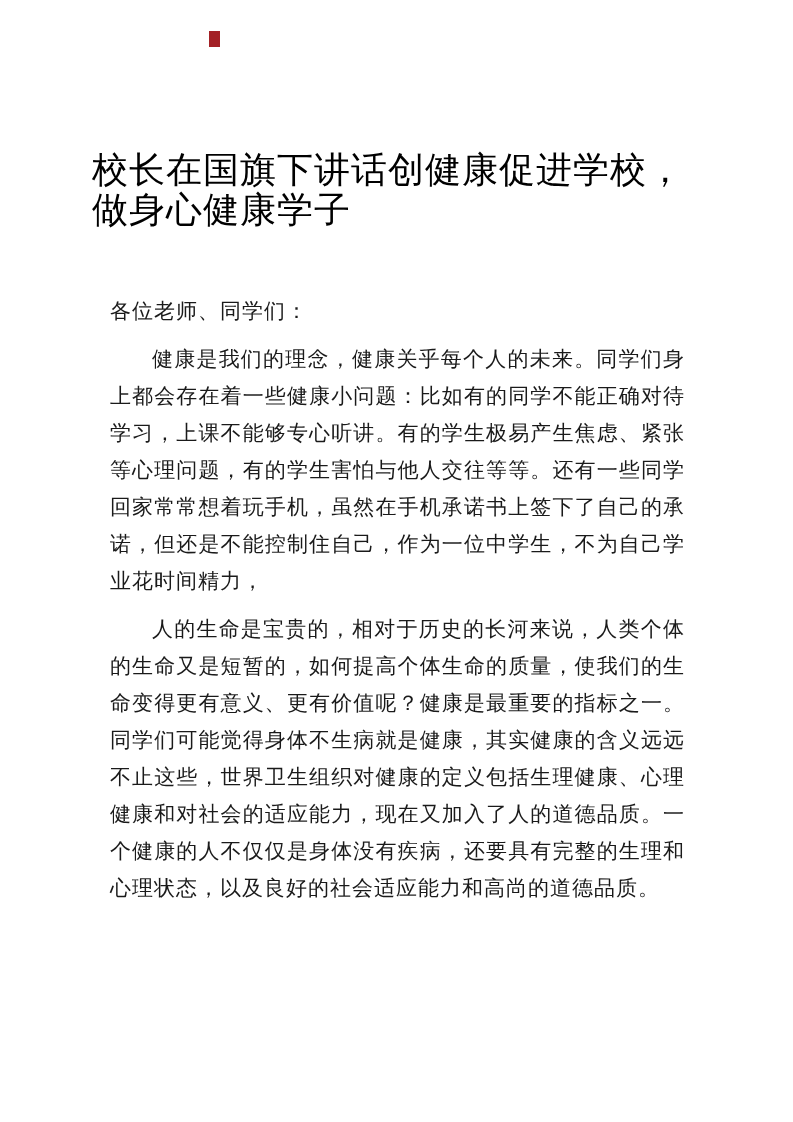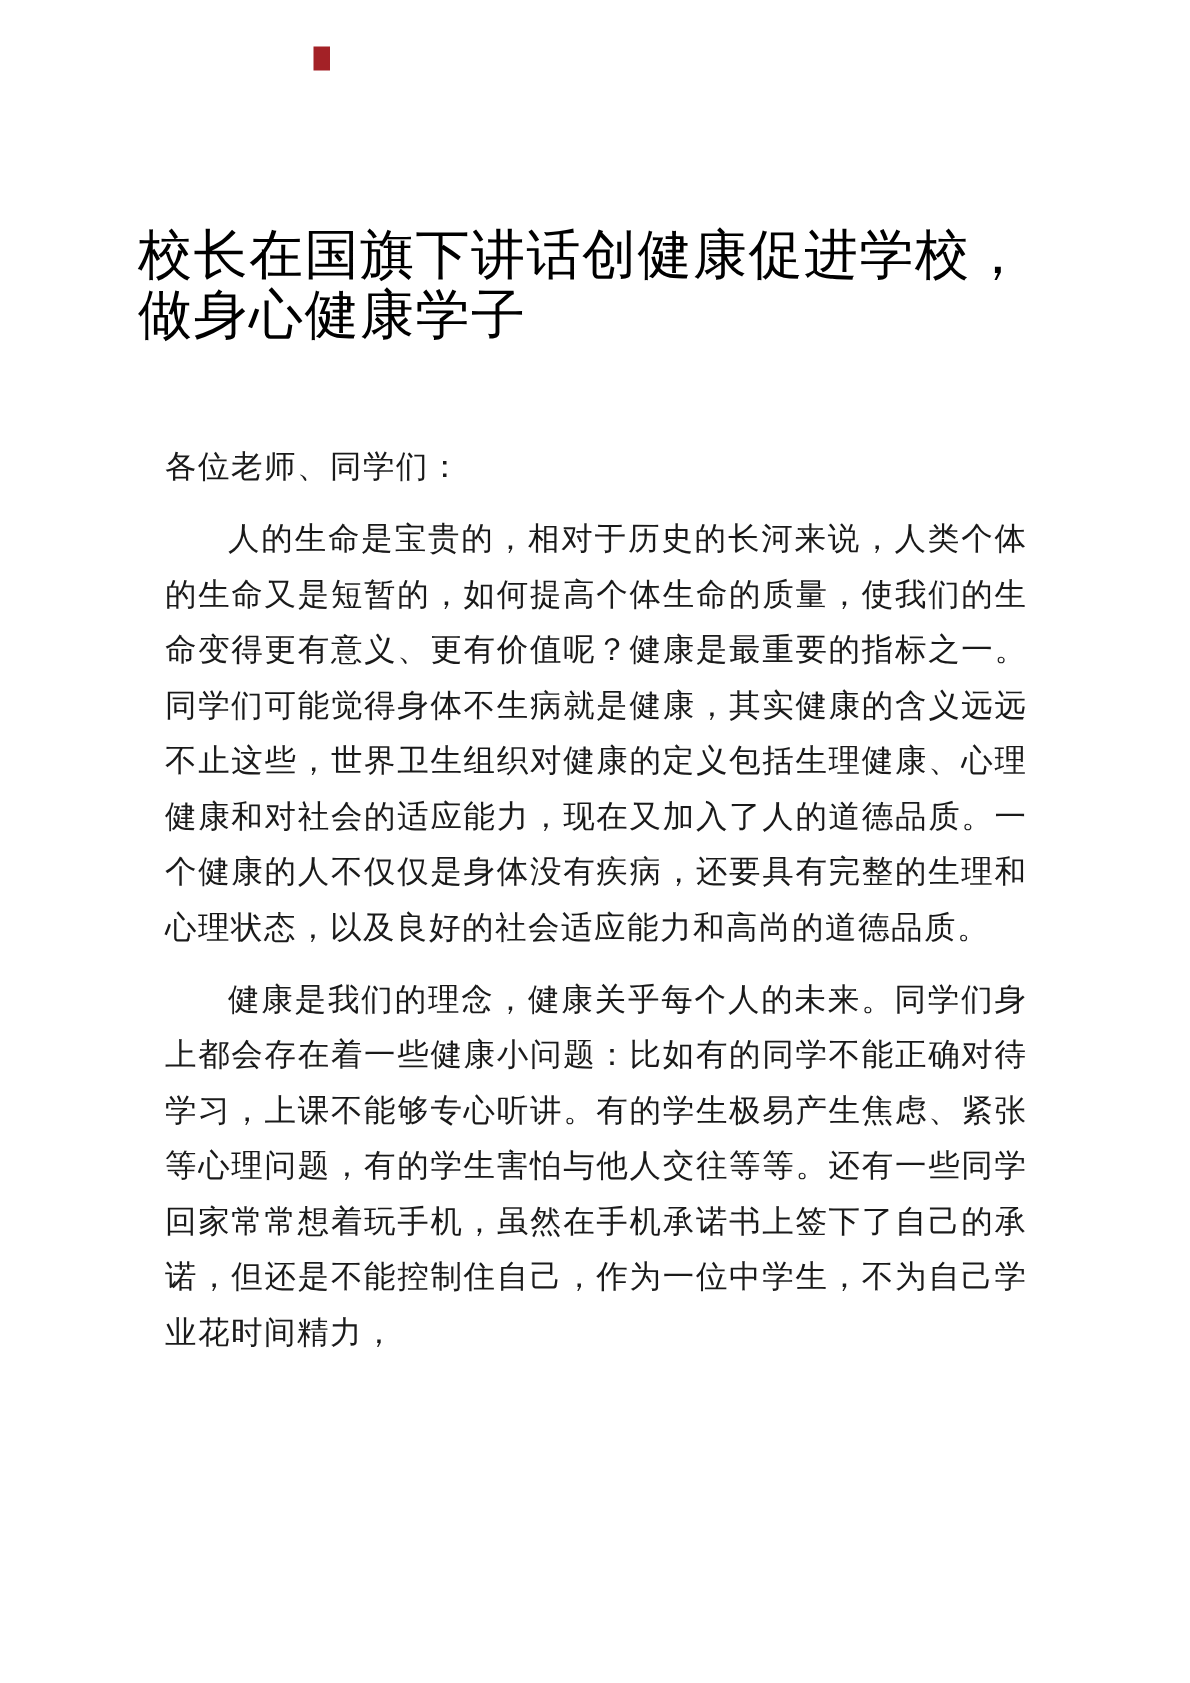--- a/index.html
+++ b/index.html
@@ -66,17 +66,17 @@
 <body>
 
 <div class="page">
 
   <div class="red-mark" style="background: rgb(163, 33, 38);"></div>
 
   <h1 class="doc-title">校长在国旗下讲话创健康促进学校，做身心健康学子</h1>
 
   <div class="doc-body">
     <p class="salutation">各位老师、同学们：</p>
+    <p class="para">健康是我们的理念，健康关乎每个人的未来。同学们身上都会存在着一些健康小问题：比如有的同学不能正确对待学习，上课不能够专心听讲。有的学生极易产生焦虑、紧张等心理问题，有的学生害怕与他人交往等等。还有一些同学回家常常想着玩手机，虽然在手机承诺书上签下了自己的承诺，但还是不能控制住自己，作为一位中学生，不为自己学业花时间精力，</p>
     <p class="para">人的生命是宝贵的，相对于历史的长河来说，人类个体的生命又是短暂的，如何提高个体生命的质量，使我们的生命变得更有意义、更有价值呢？健康是最重要的指标之一。同学们可能觉得身体不生病就是健康，其实健康的含义远远不止这些，世界卫生组织对健康的定义包括生理健康、心理健康和对社会的适应能力，现在又加入了人的道德品质。一个健康的人不仅仅是身体没有疾病，还要具有完整的生理和心理状态，以及良好的社会适应能力和高尚的道德品质。</p>
-    <p class="para">健康是我们的理念，健康关乎每个人的未来。同学们身上都会存在着一些健康小问题：比如有的同学不能正确对待学习，上课不能够专心听讲。有的学生极易产生焦虑、紧张等心理问题，有的学生害怕与他人交往等等。还有一些同学回家常常想着玩手机，虽然在手机承诺书上签下了自己的承诺，但还是不能控制住自己，作为一位中学生，不为自己学业花时间精力，</p>
   </div>
 
 </div>
 
 </body></html>

